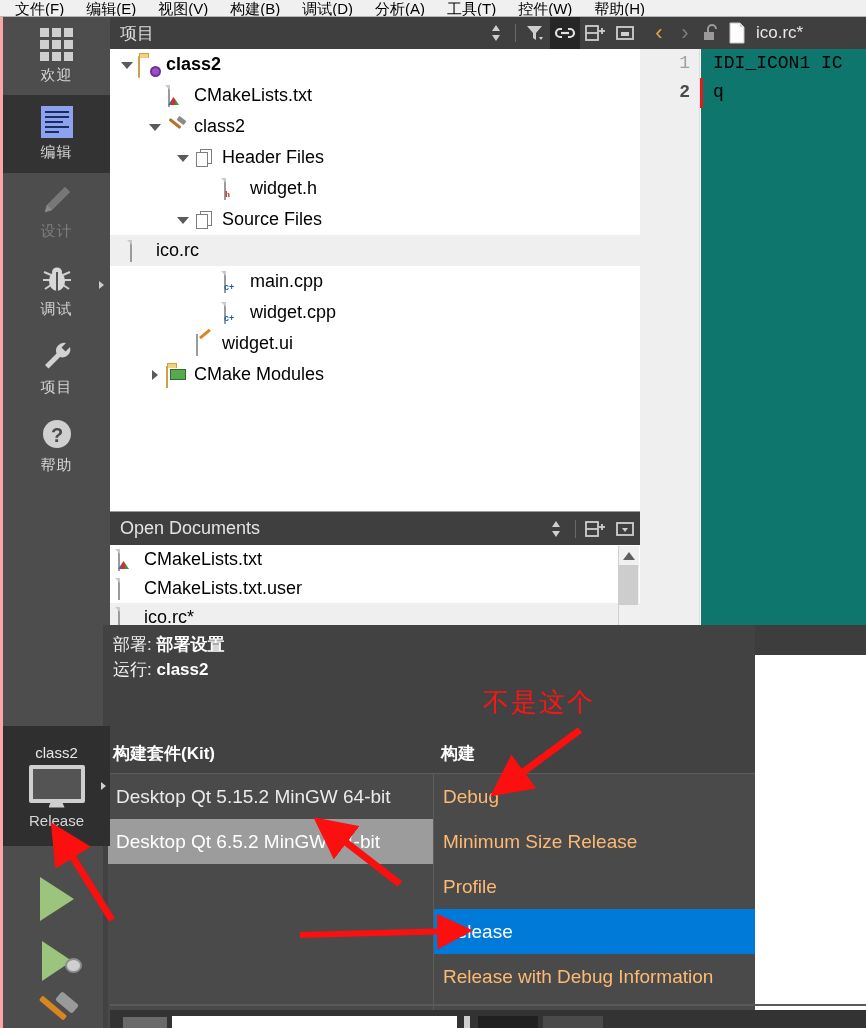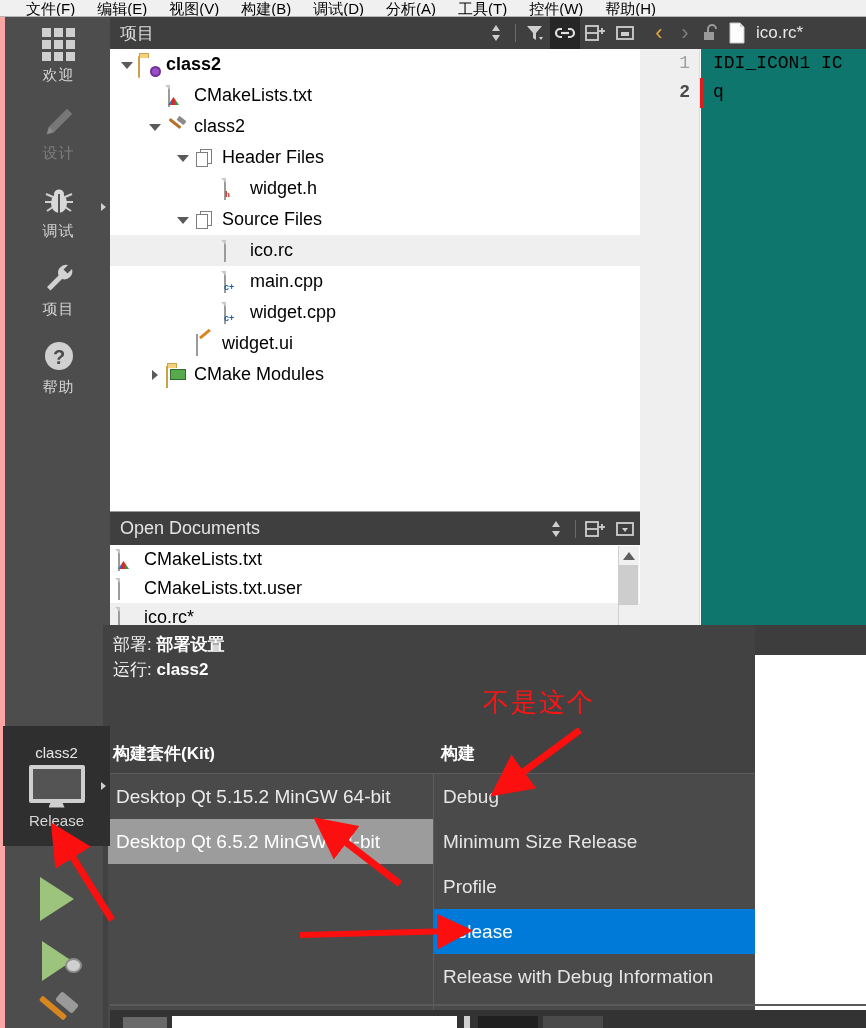--- a/index.html
+++ b/index.html
@@ -8,33 +8,33 @@
     font-family:"Liberation Sans","DejaVu Sans",sans-serif;
     -webkit-font-smoothing:antialiased;
   }
   .abs{position:absolute;}
 
   
   #menubar{
     left:0;top:0;width:866px;height:17px;
     background:#f0f0f0;border-bottom:1px solid #b5b5b5;
     display:flex;align-items:flex-end;
-    padding-left:15px;box-sizing:border-box;
+    padding-left:4px;box-sizing:border-box;
     overflow:hidden;
   }
   #menubar .mi{
     color:#000;font-size:15px;line-height:15px;
     padding:0 11px;white-space:nowrap;cursor:default;
   }
 
   
   #modebar{
     left:0;top:17px;width:110px;height:1011px;
     background:#4d4d4d;
-    border-left:5px solid #fca5a5;
+    border-left:3px solid #fca5a5;
     box-sizing:border-box;
   }
   .mode{
     width:107px;height:78px;box-sizing:border-box;
     display:flex;flex-direction:column;align-items:center;justify-content:center;
     color:#d5d5d5;font-size:15px;position:relative;cursor:pointer;
   }
   .mode.sel{background:#333333;}
   .mode.dim{color:#7d7d7d;}
   .mode .lbl{margin-top:5px;letter-spacing:1px;}
@@ -143,21 +143,21 @@
   .pline b{color:#fff;}
 
   #colHdrKit{left:113px;top:742px;font-size:17px;color:#fff;font-weight:bold;}
   #colHdrBuild{left:441px;top:742px;font-size:17px;color:#fff;font-weight:bold;}
 
   #kitcol{left:108px;top:773px;width:325px;height:255px;background:#4a4a4a;border-top:1px solid #5d5d5d;box-sizing:border-box;}
   .kitrow{height:45px;display:flex;align-items:center;padding-left:8px;font-size:19px;color:#eaeaea;cursor:pointer;white-space:nowrap;}
   .kitrow.sel{background:#9c9c9c;color:#fff;}
 
   #buildcol{left:433px;top:773px;width:322px;height:255px;background:#4a4a4a;border-top:1px solid #5d5d5d;border-left:1px solid #5d5d5d;box-sizing:border-box;}
-  .bldrow{height:45px;display:flex;align-items:center;padding-left:9px;font-size:19px;color:#e5e5e5;cursor:pointer;white-space:nowrap;}
+  .bldrow{height:45px;display:flex;align-items:center;padding-left:9px;font-size:19px;color:#fdba74;cursor:pointer;white-space:nowrap;}
   .bldrow.sel{background:#007ad9;color:#fff;}
 
   
   #rightfill{left:755px;top:655px;width:111px;height:340px;background:#fff;}
   #rightdark{left:755px;top:625px;width:111px;height:30px;background:#3d3d3d;}
 
   
   #kitsel{left:3px;top:726px;width:107px;height:120px;background:#2f2f2f;
     display:flex;flex-direction:column;align-items:center;justify-content:center;cursor:pointer;}
   #kitsel .k-name{color:#e6e6e6;font-size:15px;}
@@ -217,20 +217,30 @@
         <i></i>
         <i></i>
         <i></i>
         <i></i>
         <i></i>
         <i></i>
     </span>
     <span class="lbl">欢迎</span>
   </div>
 
+  <div class="mode sel">
+    <span class="ico-edit">
+      <i></i>
+        <i></i>
+        <i></i>
+        <i></i>
+        <i></i>
+    </span>
+    <span class="lbl">编辑</span>
+  </div>
 
   <div class="mode dim">
     <span class="ico">
       <svg viewBox="0 0 34 34" width="34" height="34">
         <path d="M25 4 L30 9 L12 27 L5 29 L7 22 Z" fill="#777" stroke="#6a6a6a"></path>
         <path d="M5 29 L7 22 L12 27 Z" fill="#8a8a8a"></path>
       </svg>
     </span>
     <span class="lbl">设计</span>
   </div>
@@ -341,21 +351,21 @@
     <div class="trow" style="padding-left: 94px;">
       <span class="tw"></span>
       <span class="ficon"><span class="g-file"></span><span class="g-h">h</span></span>
       <span>widget.h</span>
     </div>
     <div class="trow" style="padding-left: 66px;">
       <span class="tw down"></span>
       <span class="ficon"><span class="g-docs"><i></i><i></i></span></span>
       <span>Source Files</span>
     </div>
-    <div class="trow sel" style="padding-left: 94px;">
+    <div class="trow sel" style="">
       <span class="tw"></span>
       <span class="ficon"><span class="g-file"></span></span>
       <span>ico.rc</span>
     </div>
     <div class="trow" style="padding-left: 94px;">
       <span class="tw"></span>
       <span class="ficon"><span class="g-file"></span><span class="g-cpp">c+</span></span>
       <span>main.cpp</span>
     </div>
     <div class="trow" style="padding-left: 94px;">

